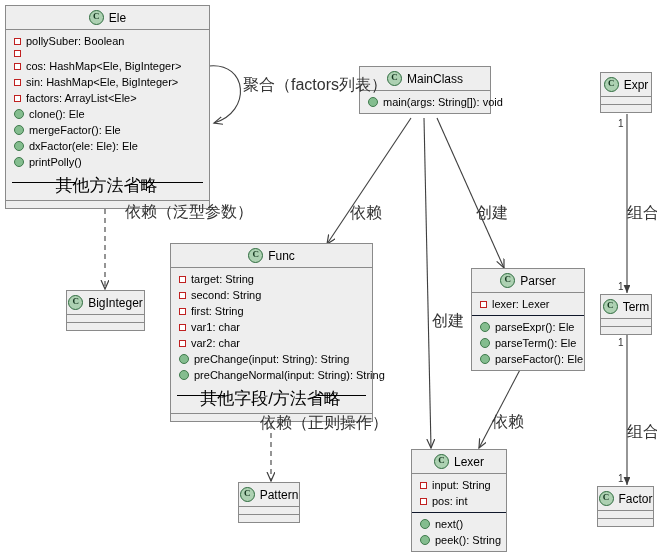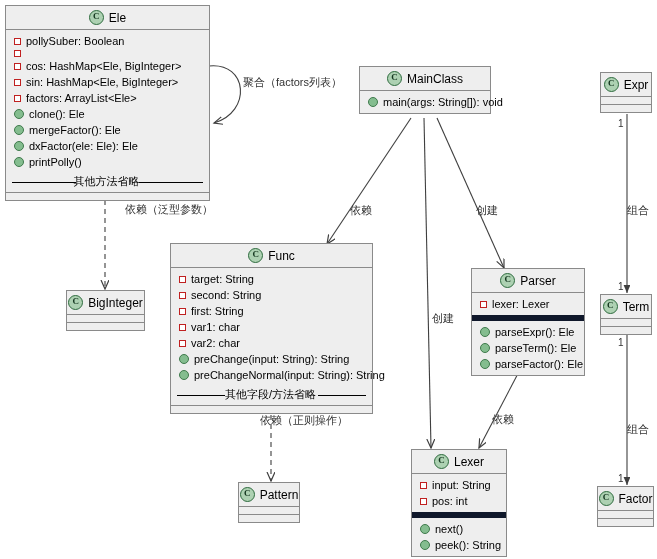--- a/index.html
+++ b/index.html
@@ -56,21 +56,21 @@
     flex: 0 0 auto;
   }
   .class-title {
     font-size: 12px;
     color: #000000;
   }
   .uml-section {
     padding: 3px 0 3px 2px;
   }
   .uml-section + .uml-section {
-    border-top: 6px solid #0f172a;
+    border-top: 1px solid #0f172a;
   }
   .member {
     display: flex;
     align-items: center;
     gap: 5px;
     padding: 1px 6px;
     white-space: nowrap;
     line-height: 14px;
   }
   .m-field {
@@ -84,35 +84,35 @@
     width: 8px; height: 8px;
     border-radius: 50%;
     background: #84bd8f;
     border: 1px solid #3f7a4c;
     flex: 0 0 auto;
   }
   .member-text { font-size: 11px; color: #000; }
   .uml-footnote {
     position: relative;
     text-align: center;
-    font-size: 11px;
+    font-size: 17px;
     padding: 1px 6px 3px 4px;
     color: #000;
     white-space: nowrap;
   }
   .uml-footnote .rule-l, .uml-footnote .rule-r {
     position: absolute;
     top: 9px;
     height: 1px;
     background: #000;
   }
   .empty-section { height: 7px; }
   .edge-label {
     position: absolute;
-    font-size: 11px;
+    font-size: 16px;
     color: #333333;
     white-space: nowrap;
     font-family: "Liberation Sans", "DejaVu Sans", sans-serif;
   }
   .mult-label {
     position: absolute;
     font-size: 10px;
     color: #333333;
     white-space: nowrap;
   }

